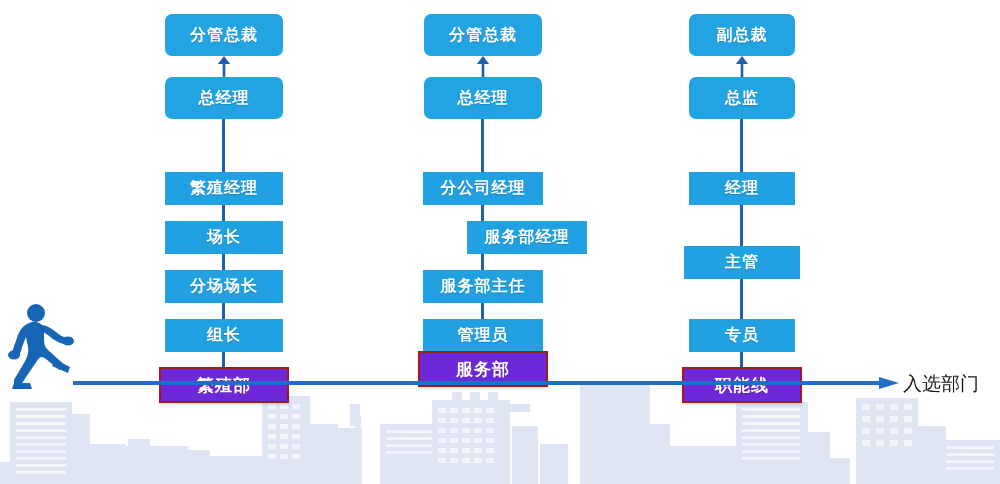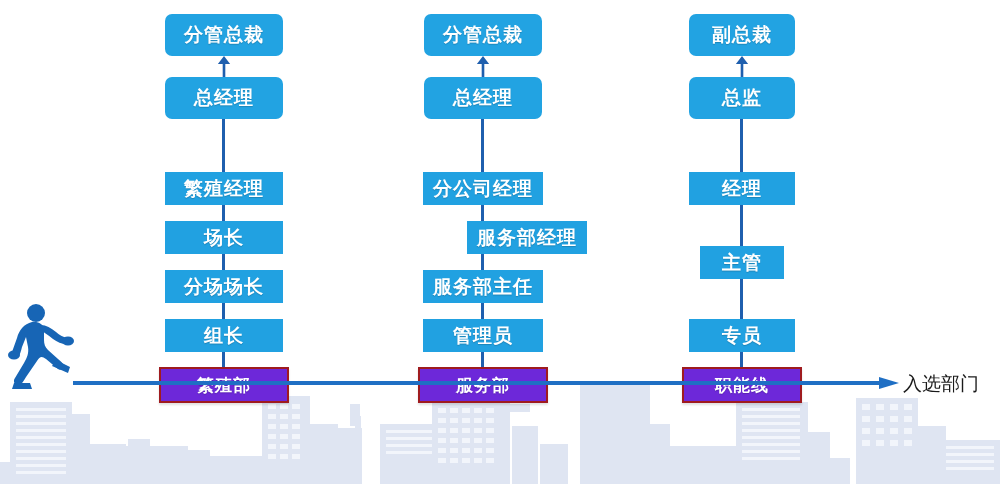--- a/index.html
+++ b/index.html
@@ -36,21 +36,21 @@
   .spine{
     position:absolute;width:3px;background:#1F5FAE;left:98px;z-index:1;
   }
   .node{
     position:absolute;left:50%;transform:translateX(-50%);
     display:flex;align-items:center;justify-content:center;
     color:#ffffff;font-weight:bold;letter-spacing:1px;
     z-index:4;white-space:nowrap;
     text-shadow:0 1px 1px rgba(0,0,0,.18);
   }
-  .node.blue{background:#21A1E1;font-size:19px;}
+  .node.blue{background:#21A1E1;font-size:16px;}
   .node.round{border-radius:7px;background:#22A3E2;}
   .node.red{
     background:#6d28d9;border:2px solid #9F1B1F;font-size:17px;
     box-shadow:0 2px 2px rgba(0,0,0,.12);
   }
   .uparrow{position:absolute;left:50%;transform:translateX(-50%);z-index:4;}
 </style>
 </head>
 <body>
 
@@ -264,39 +264,39 @@
         </div>
         <div class="node blue" style="top: 221px; width: 120px; height: 33px; margin-left: 44px;">
           <span>服务部经理</span>
         </div>
         <div class="node blue" style="top: 270px; width: 120px; height: 33px;">
           <span>服务部主任</span>
         </div>
         <div class="node blue" style="top: 319px; width: 120px; height: 33px;">
           <span>管理员</span>
         </div>
-        <div class="node red" style="top: 367px; width: 126px; height: 32px;">
+        <div class="node red" style="top: 351px; width: 126px; height: 32px;">
           <span>服务部</span>
         </div>
       </div>
       <div class="col" style="left: 642px;">
         <div class="spine" style="top: 119px; height: 264px;"></div>
         <svg class="uparrow" viewBox="0 0 16 24" width="16" height="21" style="top: 56px;">
           <path d="M8 0 L15 9 L9.5 9 L9.5 24 L6.5 24 L6.5 9 L1 9 Z" fill="#1F5FAE"></path>
         </svg>
         <div class="node blue round" style="top: 14px; width: 106px; height: 42px;">
           <span>副总裁</span>
         </div>
         <div class="node blue round" style="top: 77px; width: 106px; height: 42px; font-family: Liberation Mono, monospace;">
           <span>总监</span>
         </div>
         <div class="node blue" style="top: 172px; width: 106px; height: 33px;">
           <span>经理</span>
         </div>
-        <div class="node blue" style="top: 246px; width: 84px; height: 33px; justify-content: center;">
+        <div class="node blue" style="top: 246px; width: 116px; height: 33px; justify-content: center;">
           <span>主管</span>
         </div>
         <div class="node blue" style="top: 319px; width: 106px; height: 33px;">
           <span>专员</span>
         </div>
         <div class="node red" style="top: 367px; width: 116px; height: 32px;">
           <span>职能线</span>
         </div>
       </div>
     </div>

